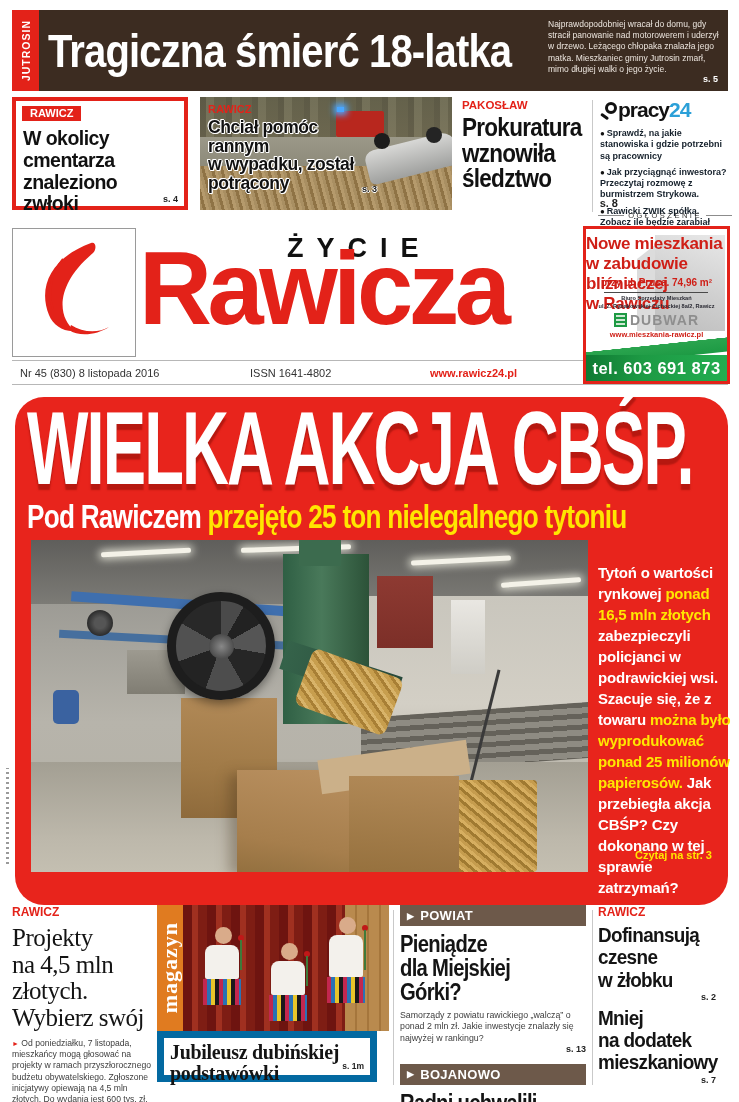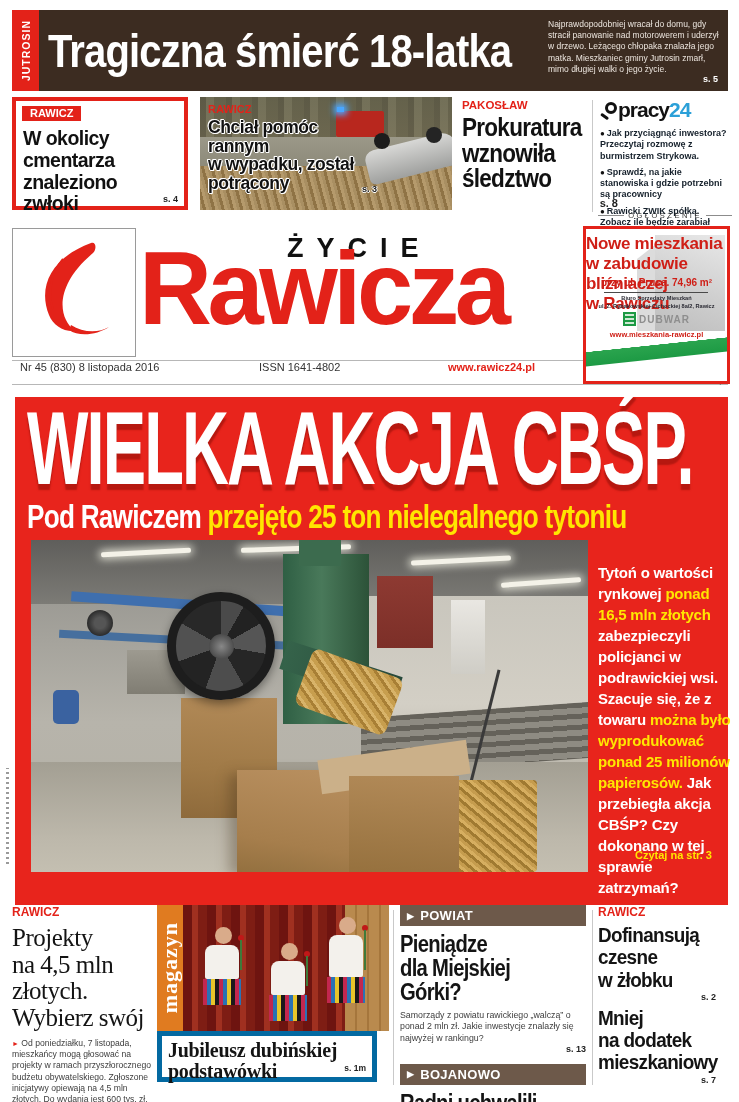--- a/index.html
+++ b/index.html
@@ -59,47 +59,47 @@
   .praca-item .ref{font-weight:700;color:#222;margin-left:14px;}
   .ogloszenie{left:598px;top:211px;width:134px;display:flex;align-items:center;gap:4px;}
   .ogloszenie .line{flex:1;height:1px;background:#8c8c8c;}
   .ogloszenie .txt{font-size:7.5px;letter-spacing:2.5px;color:#333;font-weight:400;}
 
   
   .logo-box{left:12px;top:228px;width:124px;height:129px;border:1px solid #9a9a9a;background:#fff;}
   .masthead-kicker{left:287px;top:233px;font-size:27px;font-weight:700;letter-spacing:13px;color:#111;}
   .masthead-title{left:139px;top:237px;font-size:103px;font-weight:700;letter-spacing:-4.5px;color:#e32219;line-height:1;transform:scaleX(.98);transform-origin:0 0;}
   .info-line{left:12px;top:360px;width:716px;height:25px;border-top:1px solid #b7b7b7;border-bottom:1px solid #b7b7b7;
-     display:flex;font-size:11px;color:#333;gap:9px;}
+     display:flex;align-items:center;font-size:11px;color:#333;}
   .info-line .issue{margin-left:8px;width:230px;}
   .info-line .issn{width:180px;}
   .info-line .site{width:170px;color:#e32219;font-weight:700;}
   .info-line .price{flex:1;text-align:right;margin-right:6px;}
   .info-line .price small{font-size:7.5px;color:#555;}
 
   
   .ad-box{left:583px;top:226px;width:147px;height:158px;border:3px solid #e32219;background:#fff;overflow:hidden;}
   .ad-house{position:absolute;right:2px;top:6px;width:70px;height:96px;background:linear-gradient(200deg,#e8e8e8 0%,#cfcfcf 55%,#bdbdbd 100%);}
   .ad-house:before{content:"";position:absolute;left:-18px;top:10px;border-right:18px solid #dcdcdc;border-top:14px solid transparent;border-bottom:0 solid transparent;height:72px;}
   .ad-green-slope{position:absolute;left:-10px;bottom:22px;width:160px;height:26px;background:linear-gradient(180deg,rgba(255,255,255,0) 0,rgba(255,255,255,0) 45%,#2aa44e 46%,#1d9a44 100%);transform:rotate(-6deg);}
   .ad-text{position:absolute;left:0;top:5px;width:100%;color:#cf1f17;font-weight:800;font-size:17px;line-height:1.18;letter-spacing:-.3px;}
   .ad-sub{position:absolute;left:0;top:48px;width:100%;text-align:center;color:#cf1f17;font-weight:800;font-size:10px;}
   .ad-rule{position:absolute;left:18px;top:63px;width:104px;height:1px;background:#4a4a4a;}
   .ad-office{position:absolute;left:0;top:66px;width:100%;text-align:center;font-size:5.6px;font-weight:700;color:#2a2a33;line-height:1.4;}
   .ad-brand{position:absolute;left:0;top:83px;width:100%;display:flex;align-items:center;justify-content:center;gap:3px;}
   .ad-brand .bicon{width:13px;height:14px;background:#1d9a44;position:relative;}
   .ad-brand .bicon:after{content:"";position:absolute;left:2px;top:2px;width:9px;height:10px;
       background:repeating-linear-gradient(180deg,#cfe9d4 0 2px,#1d9a44 2px 4px);}
-  .ad-brand .bname{font-size:10px;font-weight:700;color:#8e8e8e;letter-spacing:1px;}
+  .ad-brand .bname{font-size:14px;font-weight:700;color:#8e8e8e;letter-spacing:1px;}
   .ad-url{position:absolute;left:0;top:101px;width:100%;text-align:center;font-size:7.5px;font-weight:800;color:#cf1f17;}
   .ad-phone{position:absolute;left:0;bottom:0;width:100%;height:26px;background:linear-gradient(90deg,#0f7a33,#1d9a44 40%,#23ad50);
       color:#fff;font-weight:800;font-size:16.5px;display:flex;align-items:center;justify-content:center;letter-spacing:.5px;}
 
   
-  .banner{left:15px;top:397px;width:713px;height:508px;background:#e8241c;}
+  .banner{left:15px;top:397px;width:713px;height:508px;background:#e8241c;border-radius:29px;}
   .lead-headline{position:absolute;left:12px;top:4px;font-size:104px;font-weight:900;color:#fff;letter-spacing:-3px;
      line-height:.92;white-space:nowrap;transform:scaleX(.625);transform-origin:0 0;
      text-shadow:0 6px 2px rgba(140,15,8,.55);}
   .lead-subhead{position:absolute;left:12px;top:100px;font-size:34px;font-weight:800;letter-spacing:-1px;white-space:nowrap;
      transform:scaleX(.77);transform-origin:0 0;}
   .seg-w{color:#ffffff;}
   .seg-y{color:#ffe600;}
   .lead-side{position:absolute;left:583px;top:165px;width:133px;font-size:15px;font-weight:700;line-height:1.4;letter-spacing:-.2px;}
   .read-more{position:absolute;right:16px;top:452px;color:#ffe600;font-weight:700;font-size:11px;}
 
@@ -146,21 +146,21 @@
   .mag-strip span{writing-mode:vertical-rl;transform:rotate(180deg);color:#fff;font-family:"Liberation Serif",serif;font-weight:700;font-size:22px;letter-spacing:1px;}
   .mag-photo{position:absolute;left:26px;top:0;width:206px;height:126px;overflow:hidden;
      background:repeating-linear-gradient(90deg,#6e1410 0 9px,#a03020 9px 15px,#7e1d14 15px 24px);}
   .mag-wood{position:absolute;right:0;top:0;width:44px;height:100%;background:repeating-linear-gradient(90deg,#b98a4e 0 10px,#a5763c 10px 12px);}
   .kid{position:absolute;}
   .kid .head{width:17px;height:17px;border-radius:50%;background:#d9ab8a;margin:0 auto;}
   .kid .shirt{width:34px;height:34px;border-radius:8px 8px 2px 2px;background:#f3f1ec;margin-top:1px;}
   .kid .skirt{width:38px;height:26px;margin-left:-2px;background:repeating-linear-gradient(90deg,#c2274f 0 4px,#2a72b5 4px 8px,#e8c52a 8px 12px,#19191b 12px 16px);}
   .kid .rose{position:absolute;top:8px;right:-3px;width:6px;height:6px;border-radius:50%;background:#c01818;}
   .kid .stem{position:absolute;top:13px;right:-1px;width:2px;height:30px;background:#3f7a3a;}
-  .mag-caption{position:absolute;left:0;top:126px;width:220px;height:51px;background:#fff;border:5px solid #0369a1;padding:4px 6px;}
+  .mag-caption{position:absolute;left:0;top:126px;width:220px;height:51px;background:#fff;border:7px solid #0369a1;padding:4px 6px;}
   .mag-caption .cap{font-family:"Liberation Serif",serif;font-weight:700;font-size:20px;line-height:1.05;letter-spacing:-.3px;color:#141414;}
   .mag-caption .ref{position:absolute;right:6px;bottom:4px;font-size:8.5px;font-weight:700;color:#222;}
 
   .mid-col{left:400px;top:905px;width:186px;}
   .sec-bar{height:21px;background:#6d594a;color:#fff;display:flex;align-items:center;padding-left:7px;font-weight:700;font-size:13px;letter-spacing:.3px;}
   .sec-bar .arr{font-size:9px;margin-right:6px;}
   .mid-col .hl{margin-top:7px;font-size:23px;font-weight:800;line-height:1.04;letter-spacing:-.8px;transform:scaleX(.88);transform-origin:0 0;color:#141414;}
   .mid-col .body{margin-top:5px;font-size:8.8px;line-height:1.3;color:#3d3d3d;}
   .mid-col .ref{text-align:right;font-size:9px;font-weight:700;color:#222;}
   .mid-col .gap{height:10px;}
@@ -221,24 +221,24 @@
   <div class="abs praca-col">
     <div class="praca-logo">
       <span class="magnifier">
         <span class="lens"></span>
           <span class="handle"></span>
       </span>
       <span class="b1">pracy</span>
       <span class="b2">24</span>
     </div>
     <div class="praca-item">
+      <span class="bullet">●</span><span>Sprawdź, na jakie stanowiska i gdzie potrzebni są pracownicy</span>
+    </div>
+    <div class="praca-item">
       <span class="bullet">●</span><span>Jak przyciągnąć inwestora? Przeczytaj rozmowę z burmistrzem Strykowa.</span>
-    </div>
-    <div class="praca-item">
-      <span class="bullet">●</span><span>Sprawdź, na jakie stanowiska i gdzie potrzebni są pracownicy</span>
     </div>
     <div class="praca-item">
       <span class="bullet">●</span><span>Rawicki ZWIK spółką. Zobacz ile będzie zarabiał prezes i kto zasiada w radzie nadzorczej.</span>
       <span class="ref">s. 7-9</span>
     </div>
   </div>
   <div class="abs ogloszenie">
     <span class="line"></span>
     <span class="txt">OGŁOSZENIE</span>
     <span class="line"></span>
@@ -271,20 +271,21 @@
     <div class="ad-rule"></div>
     <div class="ad-office">
       <div>Biuro Sprzedaży Mieszkań</div>
       <div>ul. Z. Rybakowskiej-Cichockiej 8a/2, Rawicz</div>
     </div>
     <div class="ad-brand">
       <span class="bicon"></span>
       <span class="bname">DUBWAR</span>
     </div>
     <div class="ad-url">www.mieszkania-rawicz.pl</div>
+    <div class="ad-phone">tel. 603 691 873</div>
   </div>
 
   <div class="abs banner">
     <div class="lead-headline">WIELKA AKCJA CBŚP.</div>
     <div class="lead-subhead"><span class="seg-w">Pod Rawiczem </span><span class="seg-y">przejęto 25 ton nielegalnego tytoniu</span></div>
 
     <div class="photo">
       <div class="ph-ceiling"></div>
       <div class="ph-tube" style="left:70px;top:10px;width:90px;transform:rotate(-3deg);"></div>
       <div class="ph-tube" style="left:210px;top:6px;width:110px;transform:rotate(-2deg);"></div>

